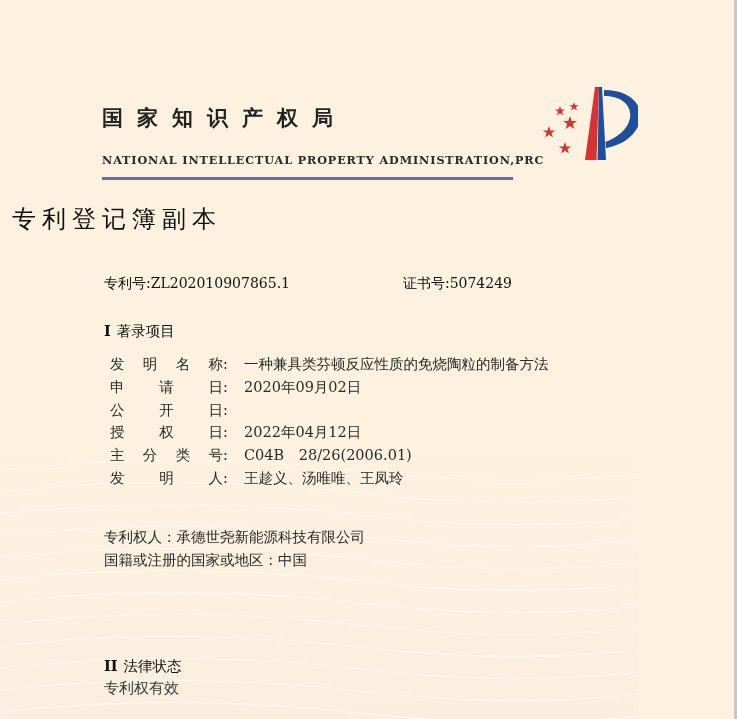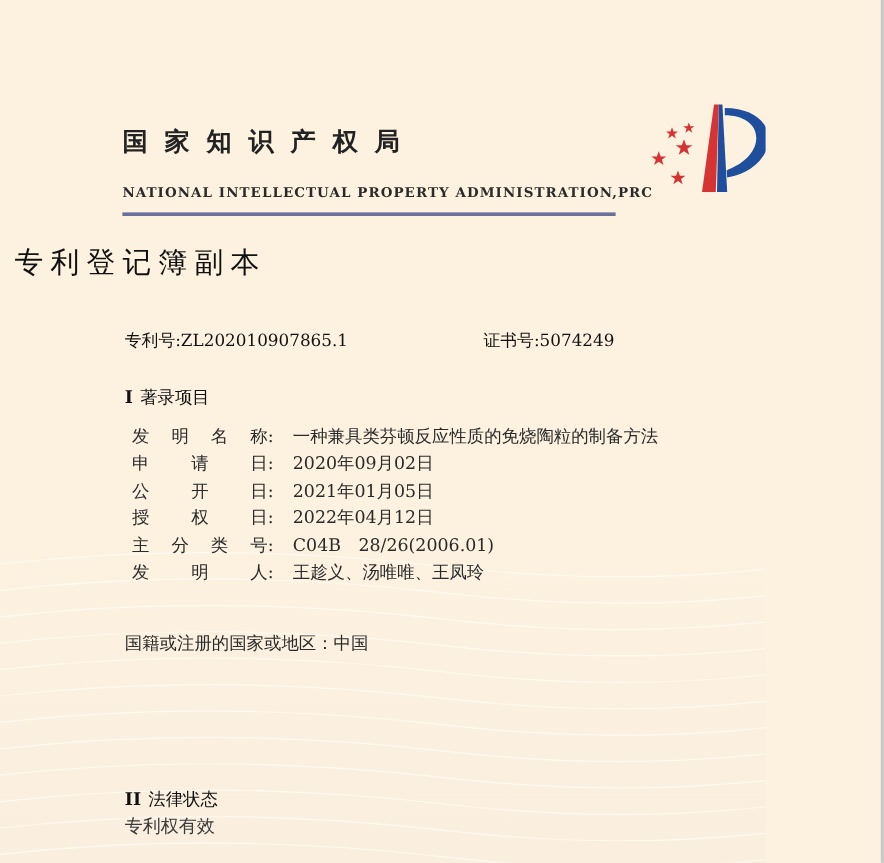--- a/index.html
+++ b/index.html
@@ -144,21 +144,20 @@
         <span>日:</span>
       </div>
       <div class="field-value">2020年09月02日</div>
     </div>
     <div class="field-row">
       <div class="field-label">
         <span>公</span>
         <span>开</span>
         <span>日:</span>
       </div>
-      <div class="field-value">2021年01月05日</div>
     </div>
     <div class="field-row">
       <div class="field-label">
         <span>授</span>
         <span>权</span>
         <span>日:</span>
       </div>
       <div class="field-value">2022年04月12日</div>
     </div>
     <div class="field-row">
@@ -174,20 +173,21 @@
       <div class="field-label">
         <span>发</span>
         <span>明</span>
         <span>人:</span>
       </div>
       <div class="field-value">王趁义、汤唯唯、王凤玲</div>
     </div>
   </div>
 
   <div class="owner-block">
+    <div class="owner-row">专利权人：承德世尧新能源科技有限公司</div>
     <div class="owner-row">国籍或注册的国家或地区：中国</div>
   </div>
 
   <div class="section-head" style="top:657px;"><span class="roman">II</span><span>法律状态</span></div>
   <div class="status-text">专利权有效</div>
 </div>
 
 <div class="edge"></div>
 
 </body></html>

